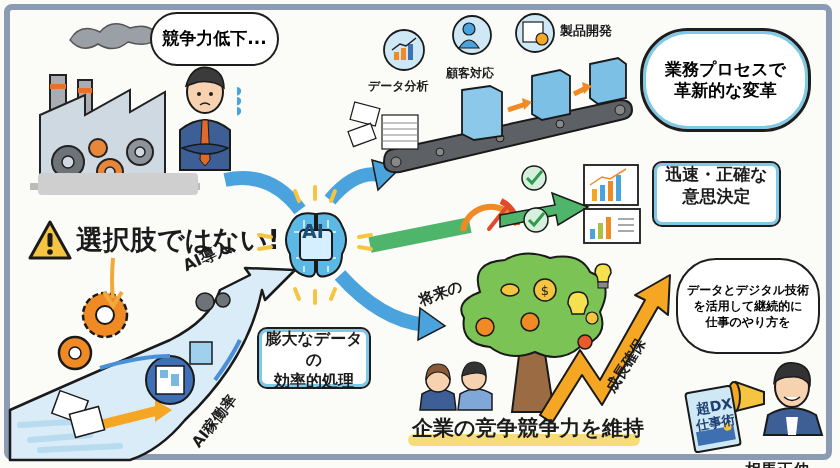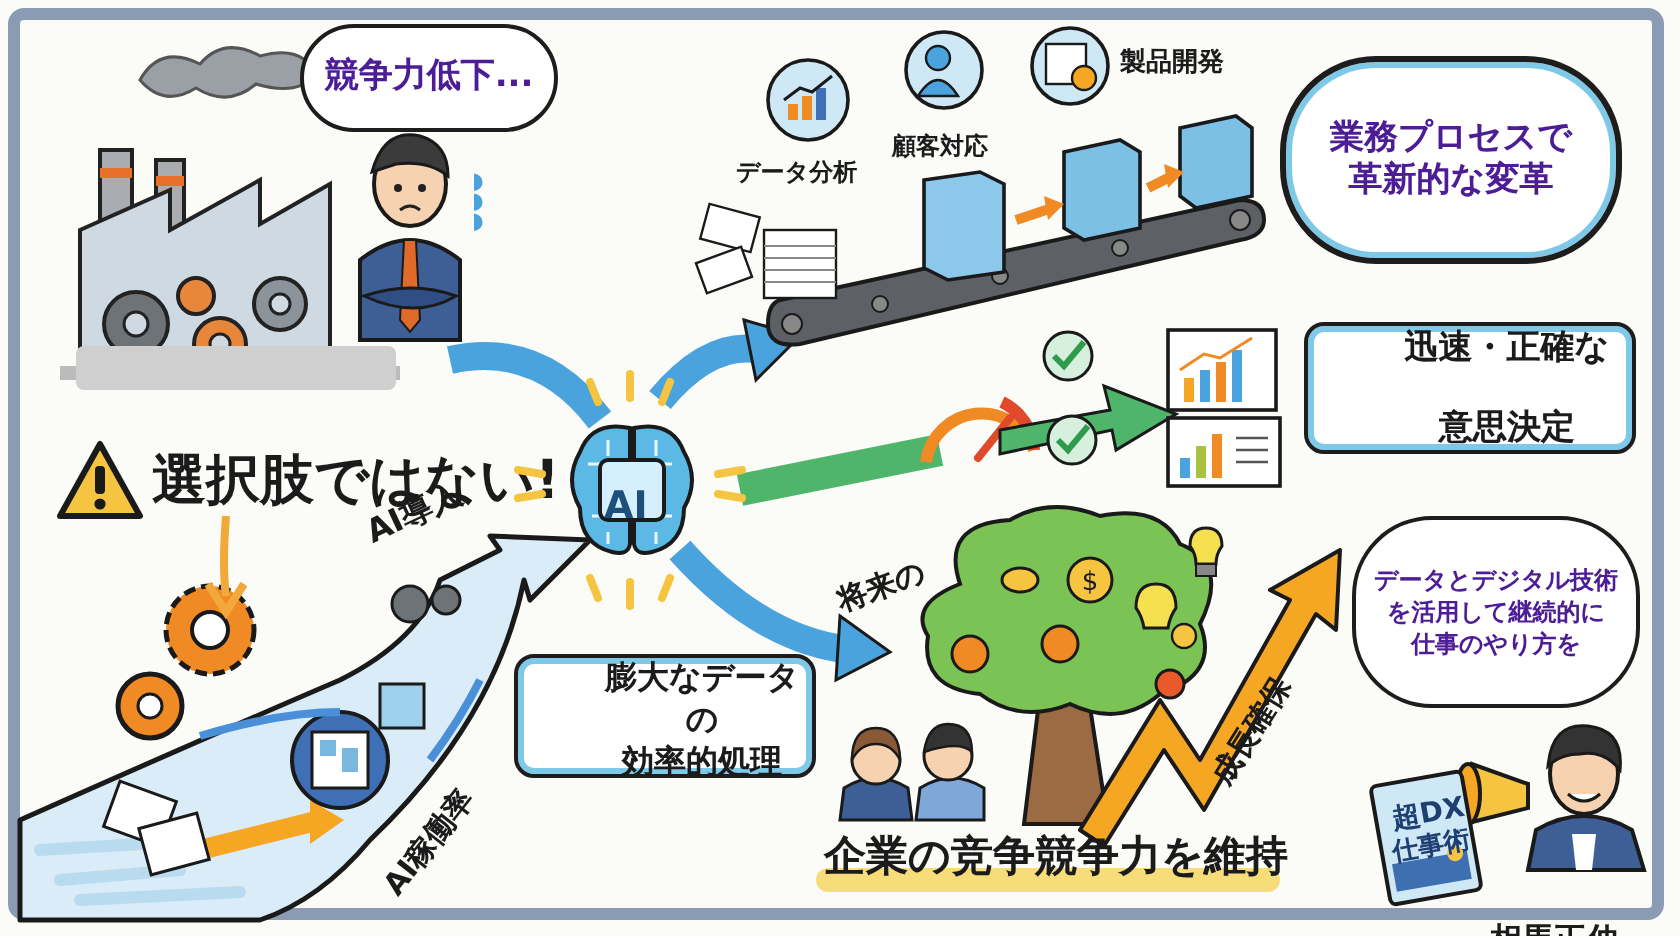--- a/index.html
+++ b/index.html
@@ -10,30 +10,30 @@
   }
   .frame { position: absolute; inset: 0; }
   .frame-border {
     position: absolute; left: 4px; top: 4px; width: 828px; height: 456px;
     border: 6px solid #8a9bb3; border-radius: 8px; box-sizing: border-box;
   }
   .abs { position: absolute; }
   .txt { font-weight: bold; color: #1b1b1b; white-space: nowrap; }
   .bubble {
     position: absolute; background: #fff; border: 2.5px solid #1d1d1d;
-    border-radius: 40px; text-align: center; font-weight: bold; color: #4c1d95;
+    border-radius: 40px; text-align: center; font-weight: bold; color: #000000;
     display: flex; align-items: center; justify-content: center; flex-direction: column;
     line-height: 1.25;
   }
   .bubble.blue { border: 3px solid #1d1d1d; box-shadow: inset 0 0 0 3px #7ec8e8; }
   .box {
     position: absolute; background: #fff; border: 2.5px solid #1d1d1d;
     border-radius: 10px; box-shadow: inset 0 0 0 3px #7ec8e8;
     text-align: center; font-weight: bold; color: #1b1b1b; line-height: 1.3;
-    display: flex; flex-direction: column; align-items: center; justify-content: space-between; padding-left: 37px;
+    display: flex; flex-direction: column; align-items: center; justify-content: flex-start;
   }
   svg { position: absolute; overflow: visible; }
 </style>
 </head>
 <body>
 
 <div class="frame">
   <div class="frame-border"></div>
 
   <svg style="left:30px;top:20px" width="170" height="170" viewBox="0 0 170 170">
@@ -136,21 +136,21 @@
     </g>
   </svg>
   <svg style="left:284px;top:210px" width="64" height="70" viewBox="0 0 64 70">
     <path d="M31 4 Q12 0 6 16 Q-2 30 6 44 Q6 62 22 66 Q30 68 31 62Z" fill="#5cb8e4" stroke="#1a1a1a" stroke-width="2"></path>
     <path d="M33 4 Q52 0 58 16 Q66 30 58 44 Q58 62 42 66 Q34 68 33 62Z" fill="#5cb8e4" stroke="#1a1a1a" stroke-width="2"></path>
     <g stroke="#e8f6fd" stroke-width="1.5" fill="none">
       <path d="M10 22 h8 M12 48 h8 M44 22 h8 M44 48 h8 M20 10 v8 M44 10 v8 M20 56 v6 M44 56 v6"></path>
     </g>
     <rect x="16" y="20" width="32" height="30" rx="4" fill="#d6efff" stroke="#1a1a1a" stroke-width="2"></rect>
   </svg>
-  <div class="abs txt" style="left:302px;top:242px;font-size:19px;color:#1d4f7a">AI</div>
+  <div class="abs txt" style="left:302px;top:220px;font-size:19px;color:#1d4f7a">AI</div>
 
   <div class="box" style="left:257px;top:327px;width:110px;height:58px;font-size:16px">
     <span>膨大なデータの</span>
     <span>効率的処理</span>
   </div>
 
   <svg style="left:380px;top:90px" width="260" height="90" viewBox="0 0 260 90">
     <path d="M10 60 L240 10 Q252 10 252 20 Q252 28 240 30 L20 82 Q4 84 4 72 Q4 62 10 60Z" fill="#5d6166" stroke="#1a1a1a" stroke-width="2"></path>
     <circle cx="16" cy="72" r="5" fill="#888" stroke="#1a1a1a"></circle>
       <circle cx="60" cy="62" r="4" fill="#888" stroke="#1a1a1a"></circle>

